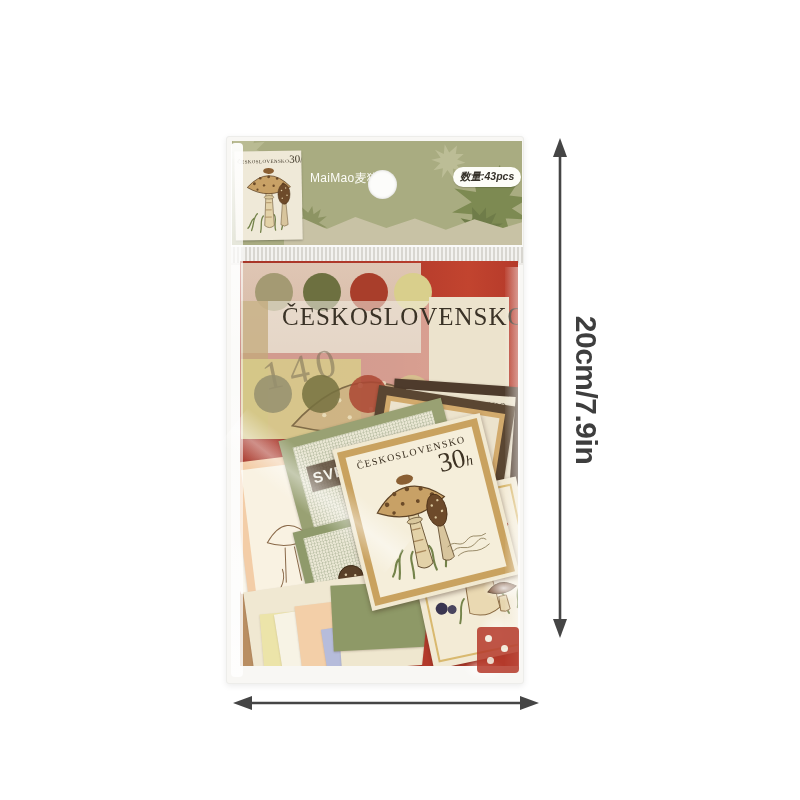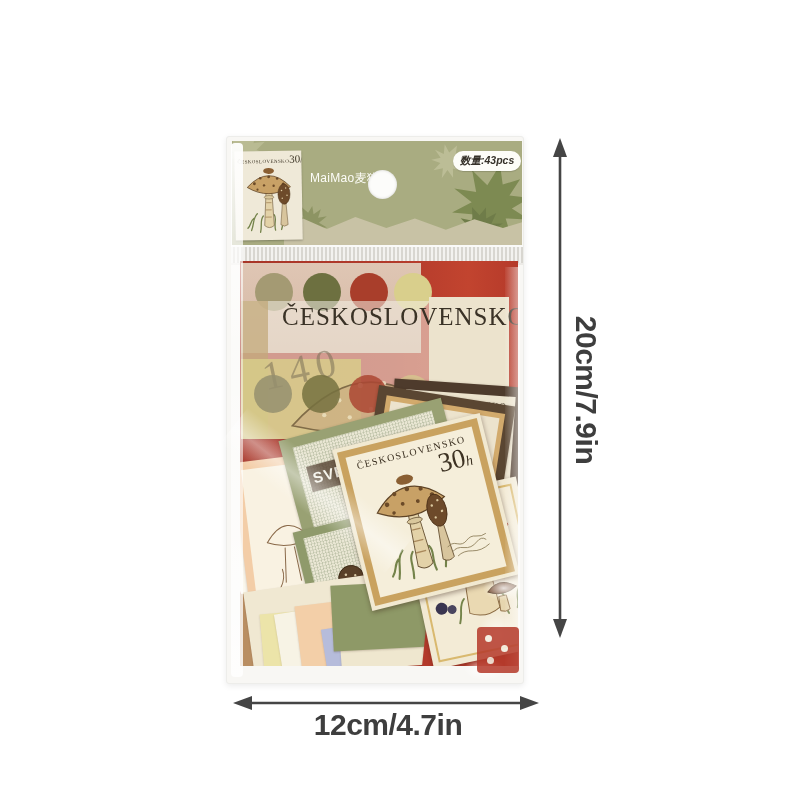--- a/index.html
+++ b/index.html
@@ -13,21 +13,21 @@
   
   .header{position:absolute;left:5px;top:4px;width:290px;height:104px;background:#a9ac81;overflow:hidden;}
   .leaf{position:absolute;}
   .torn{position:absolute;left:52px;top:66px;width:238px;height:38px;background:#c8c2a5;
         clip-path:polygon(0 55%,8% 30%,18% 58%,30% 26%,43% 55%,55% 30%,68% 60%,80% 32%,92% 55%,100% 40%,100% 100%,0 100%);}
   .brand{position:absolute;left:78px;top:29px;color:#fdfdf8;font-size:12px;letter-spacing:.3px;}
   .hole{position:absolute;left:136px;top:29px;width:29px;height:29px;border-radius:50%;
         background:#fcfcfa;box-shadow:inset 0 0 3px rgba(0,0,0,.18);}
   .title{position:absolute;left:60px;top:51px;width:178px;text-align:center;color:#ffffff;
          font-size:37px;font-weight:700;letter-spacing:3px;text-shadow:0 0 1px rgba(255,255,255,.6);white-space:nowrap;}
-  .badge{position:absolute;left:221px;top:10px;background:#fdfdf8;border-radius:10px;padding:3px 7px;
+  .badge{position:absolute;left:221px;top:26px;background:#fdfdf8;border-radius:10px;padding:3px 7px;
          font-size:10.5px;font-style:italic;font-weight:700;color:#36322a;box-shadow:0 1px 1px rgba(0,0,0,.15);white-space:nowrap;}
   .stamp{background:#efe9d8;box-shadow:0 1px 2px rgba(0,0,0,.25);overflow:hidden;}
   .stamp-left{position:absolute;left:3px;top:10px;width:67px;height:89px;transform:rotate(-1deg);}
   .stamp-right{position:absolute;left:232px;top:34px;width:53px;height:71px;background:#ece6d4;transform:rotate(.5deg);}
   .stamp-head{display:flex;justify-content:space-between;align-items:baseline;padding:3px 3px 0 3px;}
   .stamp-country{font-family:"Liberation Serif",serif;font-size:5px;letter-spacing:.4px;color:#3c3425;white-space:nowrap;}
   .stamp-val{font-family:"Liberation Serif",serif;color:#3c3425;font-size:11px;line-height:1;}
   .stamp-val .u{font-size:7px;font-style:italic;}
   .stamp-right .stamp-val{display:block;padding:0 0 0 4px;font-size:12px;}
   
@@ -372,15 +372,14 @@
     <polygon points="14,1 7,20 21,20" fill="#454545"></polygon>
     <polygon points="14,501 7,482 21,482" fill="#454545"></polygon>
   </svg>
   <div class="dim-label dim-v-label">20cm/7.9in</div>
 
   <svg class="abs" style="left:230px;top:689px" width="312" height="28">
     <line x1="16" y1="14" x2="296" y2="14" stroke="#454545" stroke-width="2.6"></line>
     <polygon points="3,14 22,7 22,21" fill="#454545"></polygon>
     <polygon points="309,14 290,7 290,21" fill="#454545"></polygon>
   </svg>
-  <div class="dim-label dim-h-label">12cm/4.7in</div>
 
 </div>
 
 </body></html>

